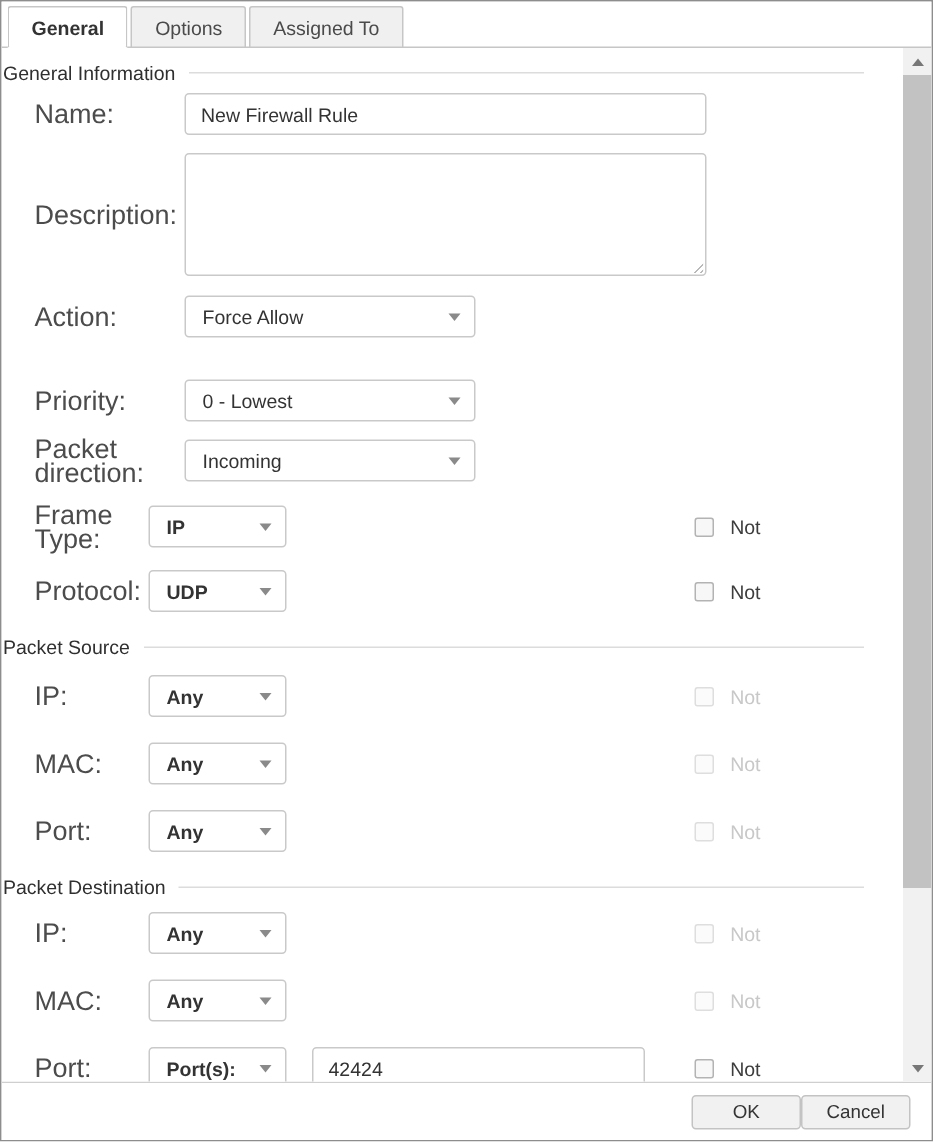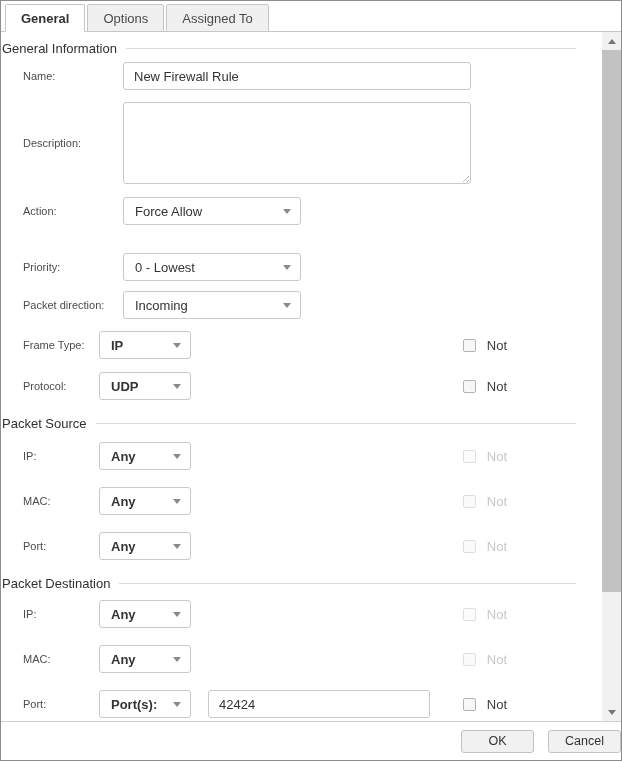--- a/index.html
+++ b/index.html
@@ -18,26 +18,26 @@
          font-size:13px; color:#4a4a4a; cursor:default; }
   .tab.active { background:#fff; border-bottom-color:#fff; font-weight:bold; color:#333; }
   
   .content { position:relative; flex:1; overflow:hidden; background:#fff; }
   .main { margin-right:19px; }
   .sec { display:flex; align-items:center; margin:16px 26px 0 1px;
          font-size:13px; font-weight:normal; color:#2f2f2f; white-space:nowrap; }
   .sec .line { flex:1; height:1px; background:#dcdcdc; margin-left:9px; }
   .sec.first { margin-top:9px; }
   .row { display:flex; align-items:center; margin:13px 0 0 22px; }
-  .lbl { width:100px; flex:none; font-size:11px; color:#4c4c4c; line-height:16px; }
+  .lbl { width:100px; flex:none; font-size:18px; color:#4c4c4c; line-height:16px; }
   .lbl.sm { width:76px; }
   .select { box-sizing:border-box; height:28px; border:1px solid #c9c9c9; border-radius:3px;
             background:#fff; display:flex; align-items:center; justify-content:space-between;
             padding:0 9px 0 11px; font-size:13px; color:#333; cursor:default; }
-  .select.wide { width:178px; }
+  .select.wide { width:194px; }
   .select.sm { width:92px; flex:none;font-weight:bold; }
   .caret { width:0; height:0; border-left:4px solid transparent;
            border-right:4px solid transparent; border-top:5px solid #8a8a8a; }
   .textin { box-sizing:border-box; width:348px; height:28px; border:1px solid #c9c9c9;
             border-radius:3px; padding:0 10px; font-size:13px; color:#333;
             font-family:"Liberation Sans", sans-serif; outline:none; background:#fff; }
   .textin.portnum { width:222px; margin-left:17px; }
   .ta-wrap { position:relative; width:348px; }
   textarea.desc { box-sizing:border-box; width:348px; height:82px; border:1px solid #c9c9c9;
                   border-radius:3px; padding:6px 10px; font-size:13px; color:#333;
@@ -57,21 +57,21 @@
             display:flex; align-items:center; justify-content:center; }
   .sb-up { top:0; } .sb-down { bottom:0; }
   .tri-up { width:0; height:0; border-left:4px solid transparent; border-right:4px solid transparent;
             border-bottom:5px solid #777; }
   .tri-down { width:0; height:0; border-left:4px solid transparent; border-right:4px solid transparent;
               border-top:5px solid #777; }
   .sb-thumb { position:absolute; left:0; top:18px; width:19px; height:542px; background:#c2c2c2; }
   
   .footer { flex:0 0 38px; border-top:1px solid #cfcfcf; background:#fff;
             display:flex; align-items:center; justify-content:flex-end;
-            gap:14px; }
+            padding-right:14px; }
   .btn { box-sizing:border-box; min-width:73px; height:23px; background:#f1f1f1;
          border:1px solid #c3c3c3; border-radius:3px; font-size:12.5px; color:#333;
          font-family:"Liberation Sans", sans-serif; display:flex; align-items:center;
          justify-content:center; cursor:default; }
 </style>
 </head>
 <body>
 
 <div class="window">
 

